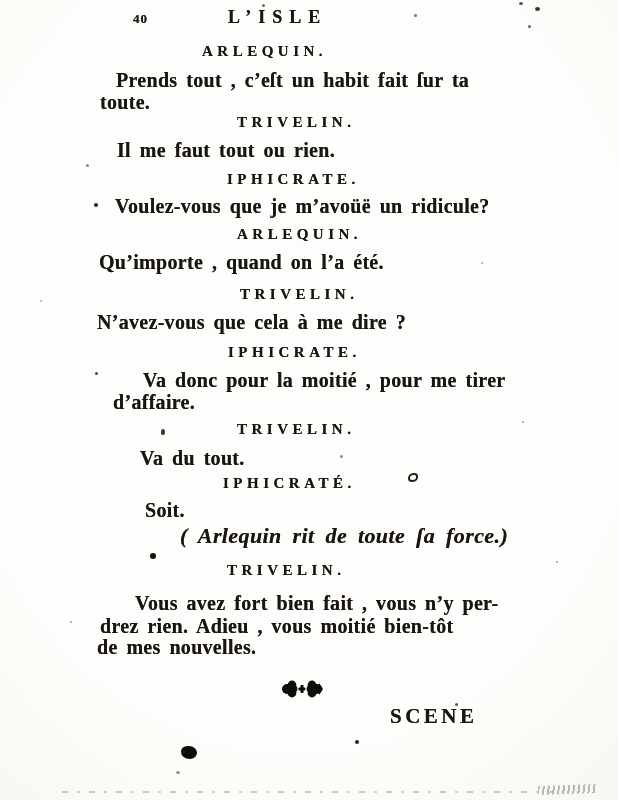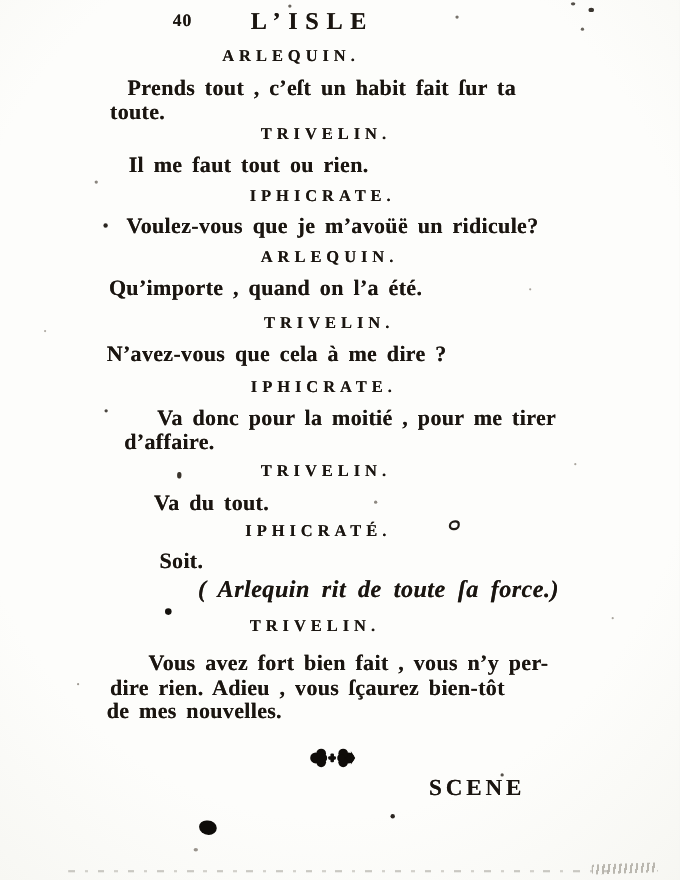--- a/index.html
+++ b/index.html
@@ -14,22 +14,22 @@
     color:#1a1510;
     font-family:"Liberation Serif","DejaVu Serif",serif;
   }
   .ln{
     position:absolute;
     white-space:nowrap;
     font-weight:700;
     line-height:1;
     text-shadow:0 0 .5px rgba(24,18,12,.75);
   }
-  .num{font-size:16px;letter-spacing:1px;margin-left:24px;}
-  .head{font-size:22px;letter-spacing:7px;}
+  .num{font-size:13px;letter-spacing:1px;}
+  .head{font-size:18px;letter-spacing:7px;}
   .sp{font-size:15px;letter-spacing:4.5px;}
   .tx{font-size:20px;letter-spacing:.3px;word-spacing:3.5px;}
   .stage{font-size:22px;font-style:italic;word-spacing:5px;letter-spacing:.4px;}
   .catch{font-size:21px;letter-spacing:3.5px;}
   .ornament{position:absolute;left:281px;top:679px;width:42px;height:20px;}
   .speck{position:absolute;box-sizing:border-box;}
   .scan-line{
     position:absolute;left:62px;top:791px;width:498px;height:2px;
     background:repeating-linear-gradient(90deg,#b9b7b0 0 6px,transparent 6px 15px,#c4c2bb 15px 18px,transparent 18px 27px);
     opacity:.75;
@@ -70,21 +70,21 @@
 
   <div class="ln sp" style="left:237px;top:422px">TRIVELIN.</div>
   <div class="ln sp" style="left:223px;top:476px">IPHICRATÉ.</div>
 
   <div class="ln tx" style="left:140px;top:448px">Va du tout.</div>
   <div class="ln tx" style="left:145px;top:500px">Soit.</div>
   <div class="ln stage" style="left:180px;top:525px">( Arlequin rit  de toute ſa force.)</div>
 
   <div class="ln sp" style="left:227px;top:563px">TRIVELIN.</div>
   <div class="ln tx" style="left:135px;top:593px">Vous avez fort bien fait , vous n’y per-</div>
-  <div class="ln tx" style="left:100px;top:616px">dire rien. Adieu ,  vous ſçaurez bien-tôt</div>
+  <div class="ln tx" style="left:100px;top:616px">drez rien. Adieu ,  vous moitié bien-tôt</div>
   <div class="ln tx" style="left:97px;top:637px">de mes nouvelles.</div>
 
   <svg class="ornament" viewBox="0 0 42 20" xmlns="http://www.w3.org/2000/svg" aria-hidden="true">
     <g fill="#0f0c09">
       <circle cx="6" cy="10" r="5"></circle>
         <circle cx="11" cy="6" r="4.4"></circle>
         <circle cx="11" cy="14" r="4.4"></circle>
         <circle cx="13" cy="10" r="3.4"></circle>
       <rect x="17.4" y="8.4" width="7" height="3.2" rx="1"></rect>
       <rect x="19.4" y="6" width="3.2" height="8" rx="1"></rect>

